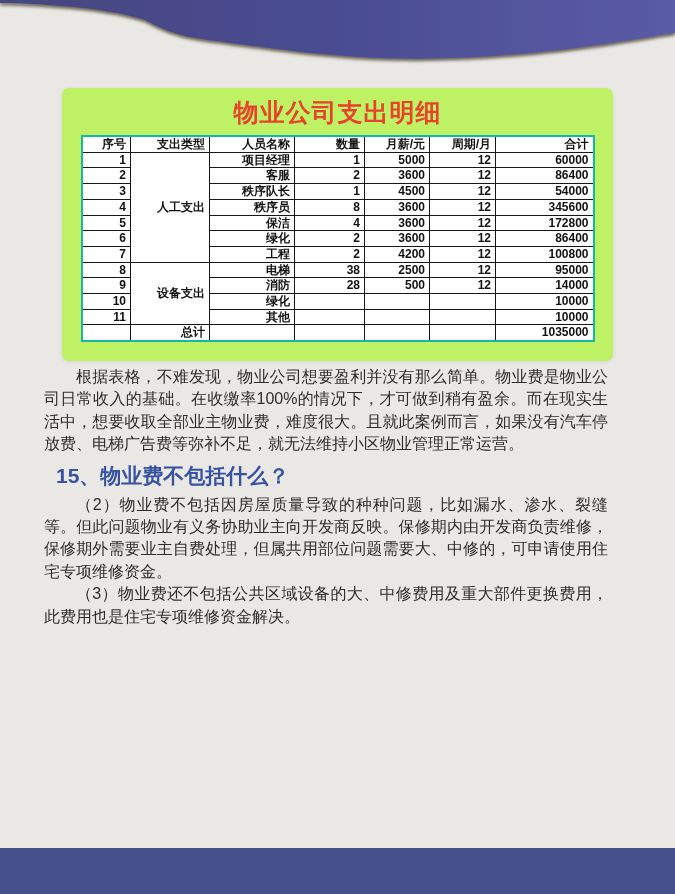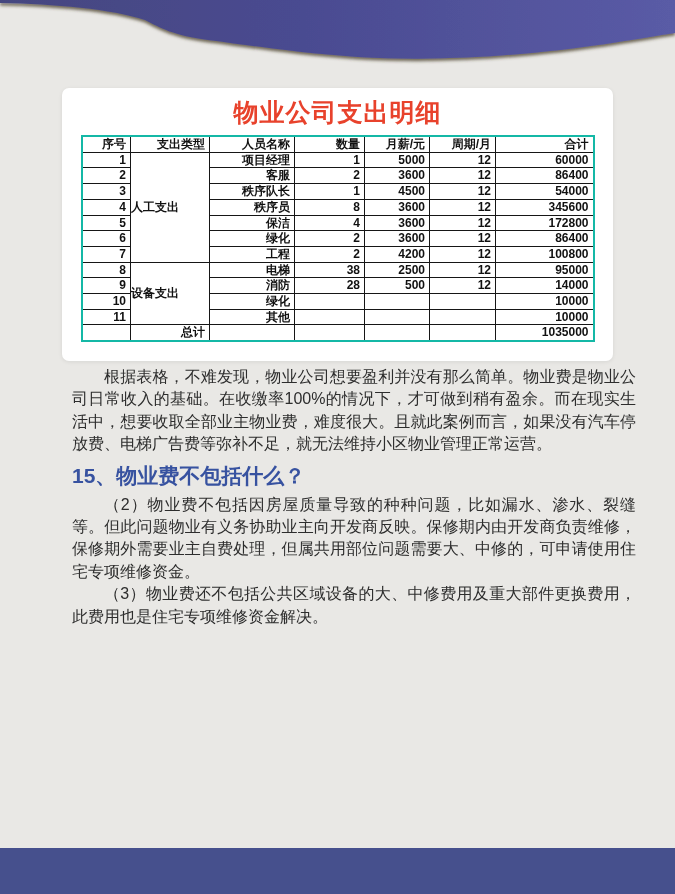--- a/index.html
+++ b/index.html
@@ -21,21 +21,21 @@
     position: absolute;
     top: 0; left: 0;
     width: 675px; height: 80px;
   }
 
   
   .card {
     position: absolute;
     left: 62px; top: 88px;
     width: 551px; height: 273px;
-    background: #ffffff;
+    background: #bef264;
     border-radius: 7px;
     box-shadow: 0 1px 4px rgba(0,0,0,0.08);
   }
   .card-title {
     margin: 0;
     padding-top: 8px;
     text-align: center;
     font-size: 25px;
     font-weight: bold;
     letter-spacing: 1px;
@@ -54,40 +54,40 @@
     font-weight: bold;
     color: #111111;
     text-align: right;
     padding: 0 4px 0 0;
     height: 14.7px;
     line-height: 14.7px;
     overflow: hidden;
     white-space: nowrap;
   }
   table.expense td.group-cell {
-    text-align: left;
+    text-align: right;
     vertical-align: middle;
   }
 
   
   .content {
     position: absolute;
-    left: 72px; top: 366px;
+    left: 44px; top: 366px;
     width: 564px;
     color: #2d2d2d;
     font-size: 16px;
     line-height: 22.4px;
     text-align: justify;
   }
   .content p {
     margin: 0;
     text-indent: 2em;
   }
   .section-heading {
-    margin: 7px 0 5px 0;
+    margin: 7px 0 5px 12px;
     font-size: 21px;
     font-weight: bold;
     line-height: 26px;
     text-indent: 0;
   }
 
   
   .footer-bar {
     position: absolute;
     left: 0; bottom: 0;

